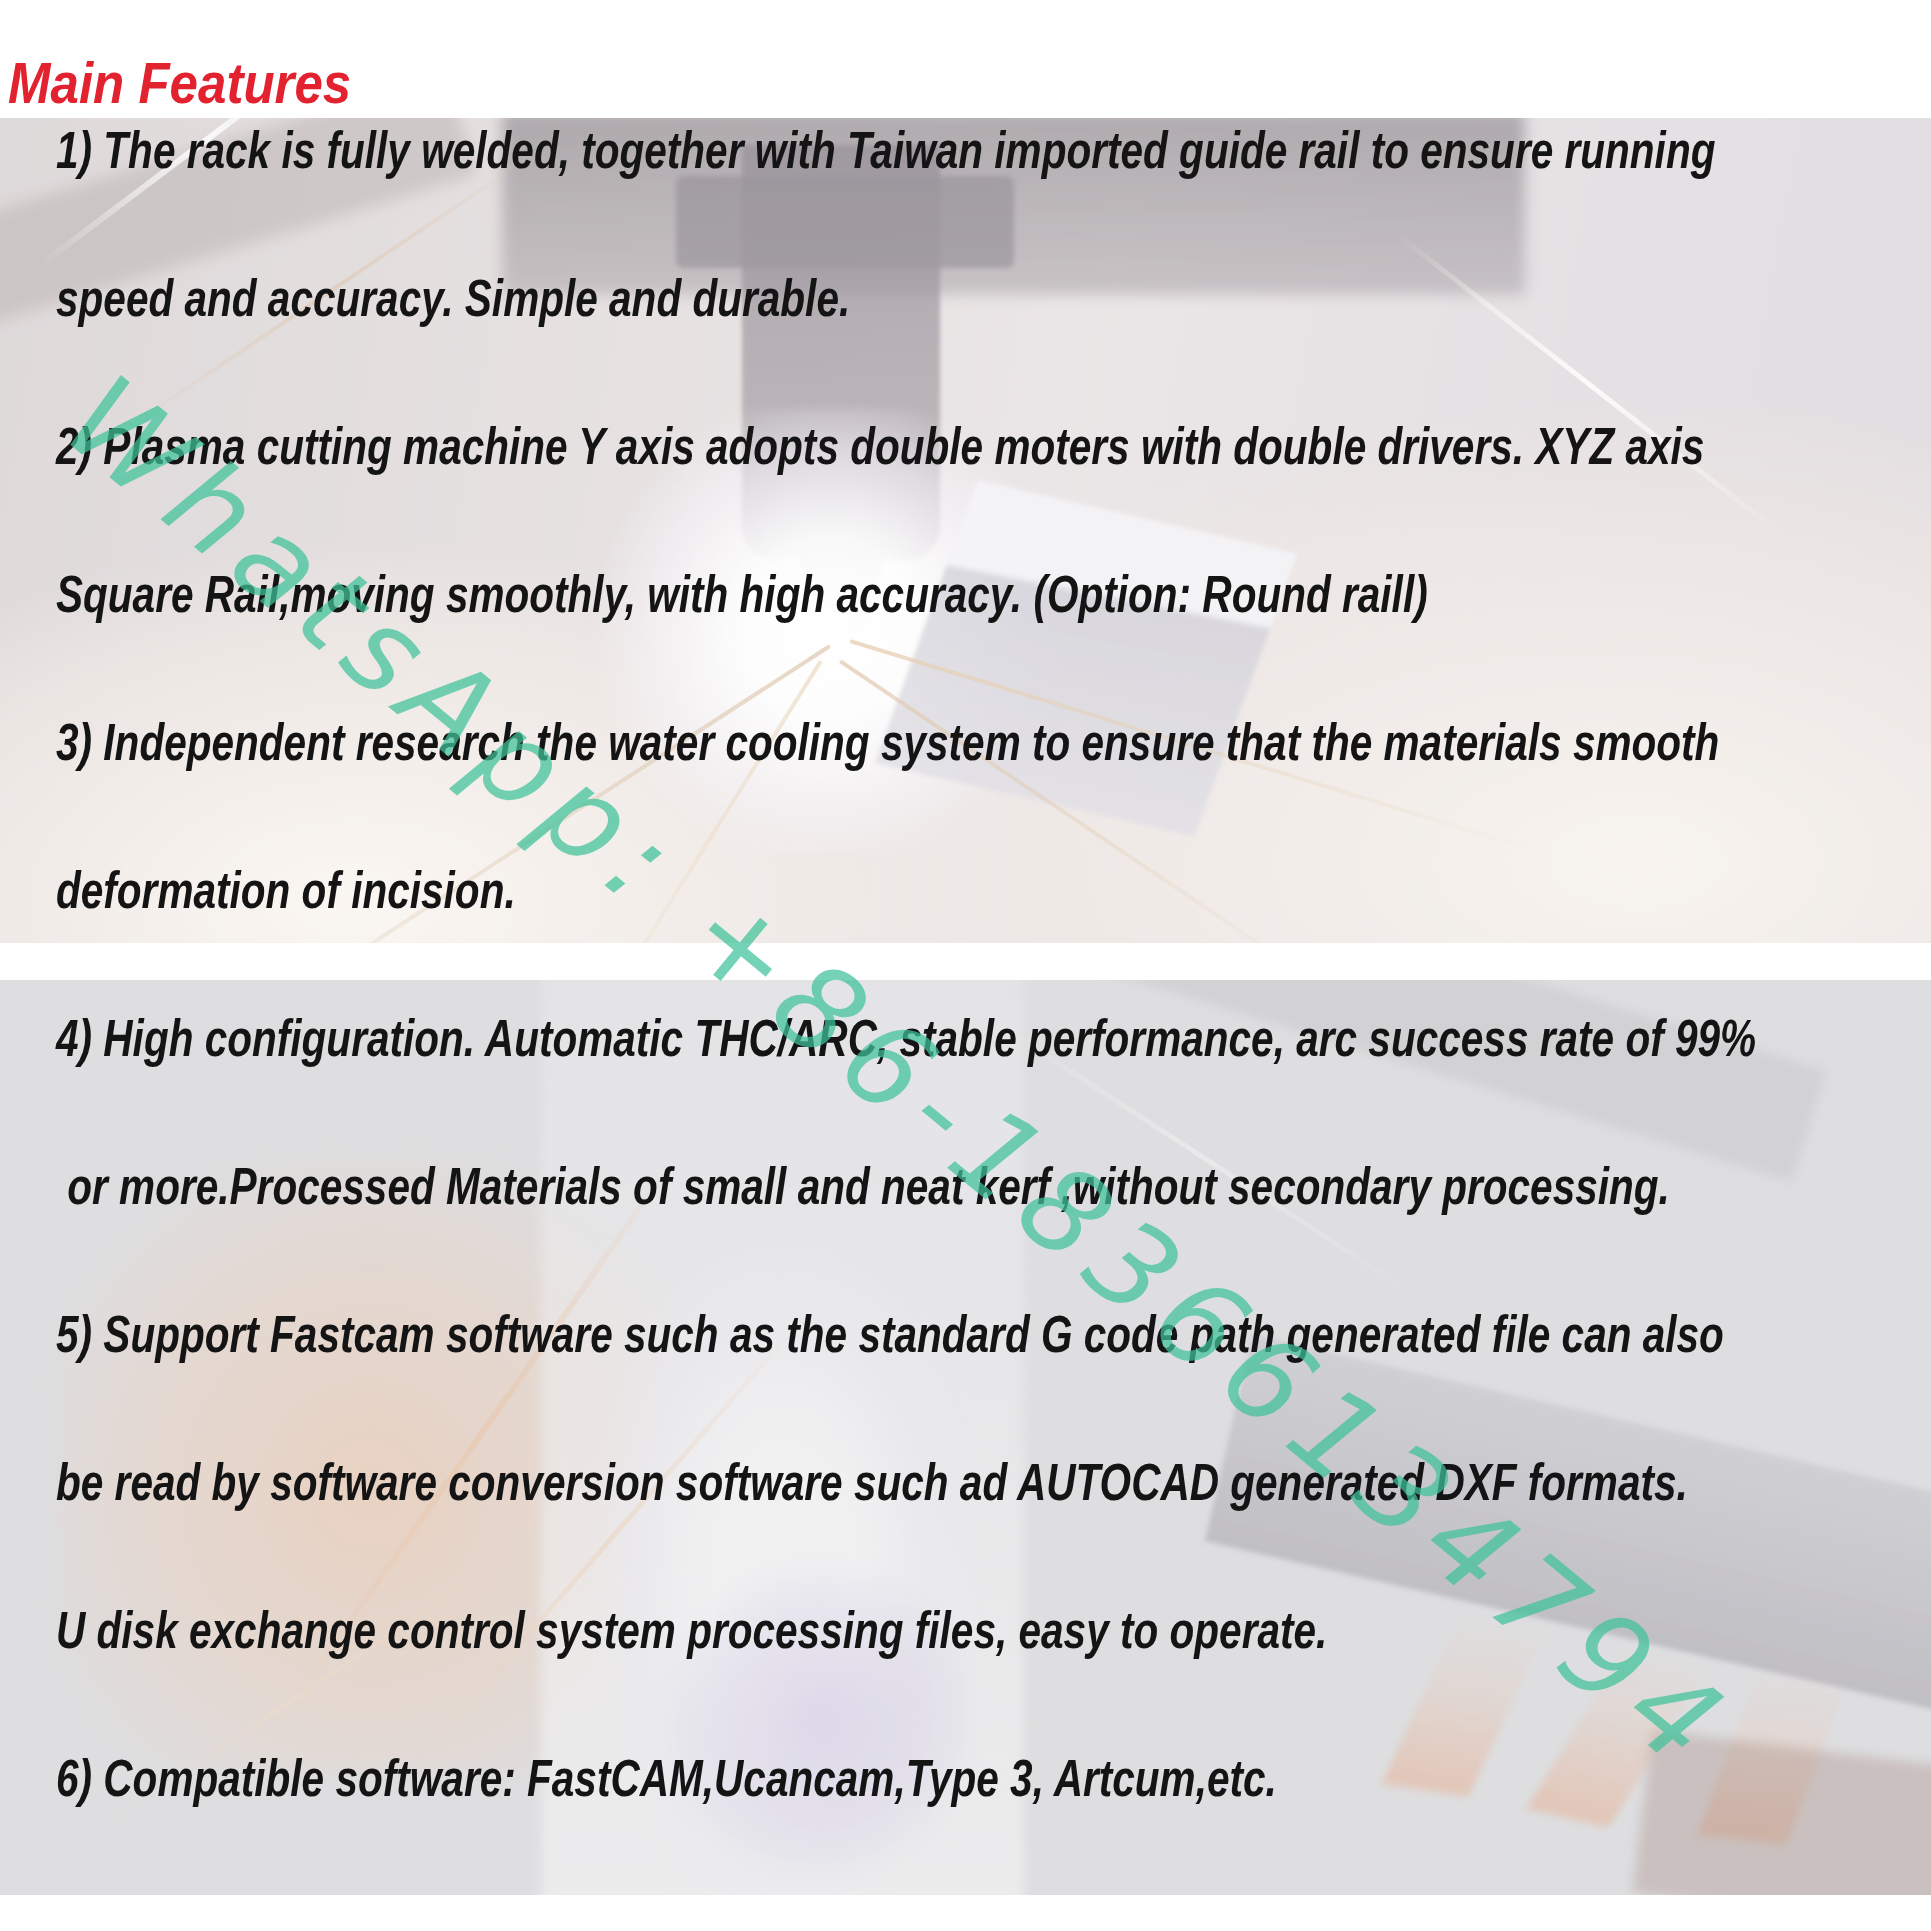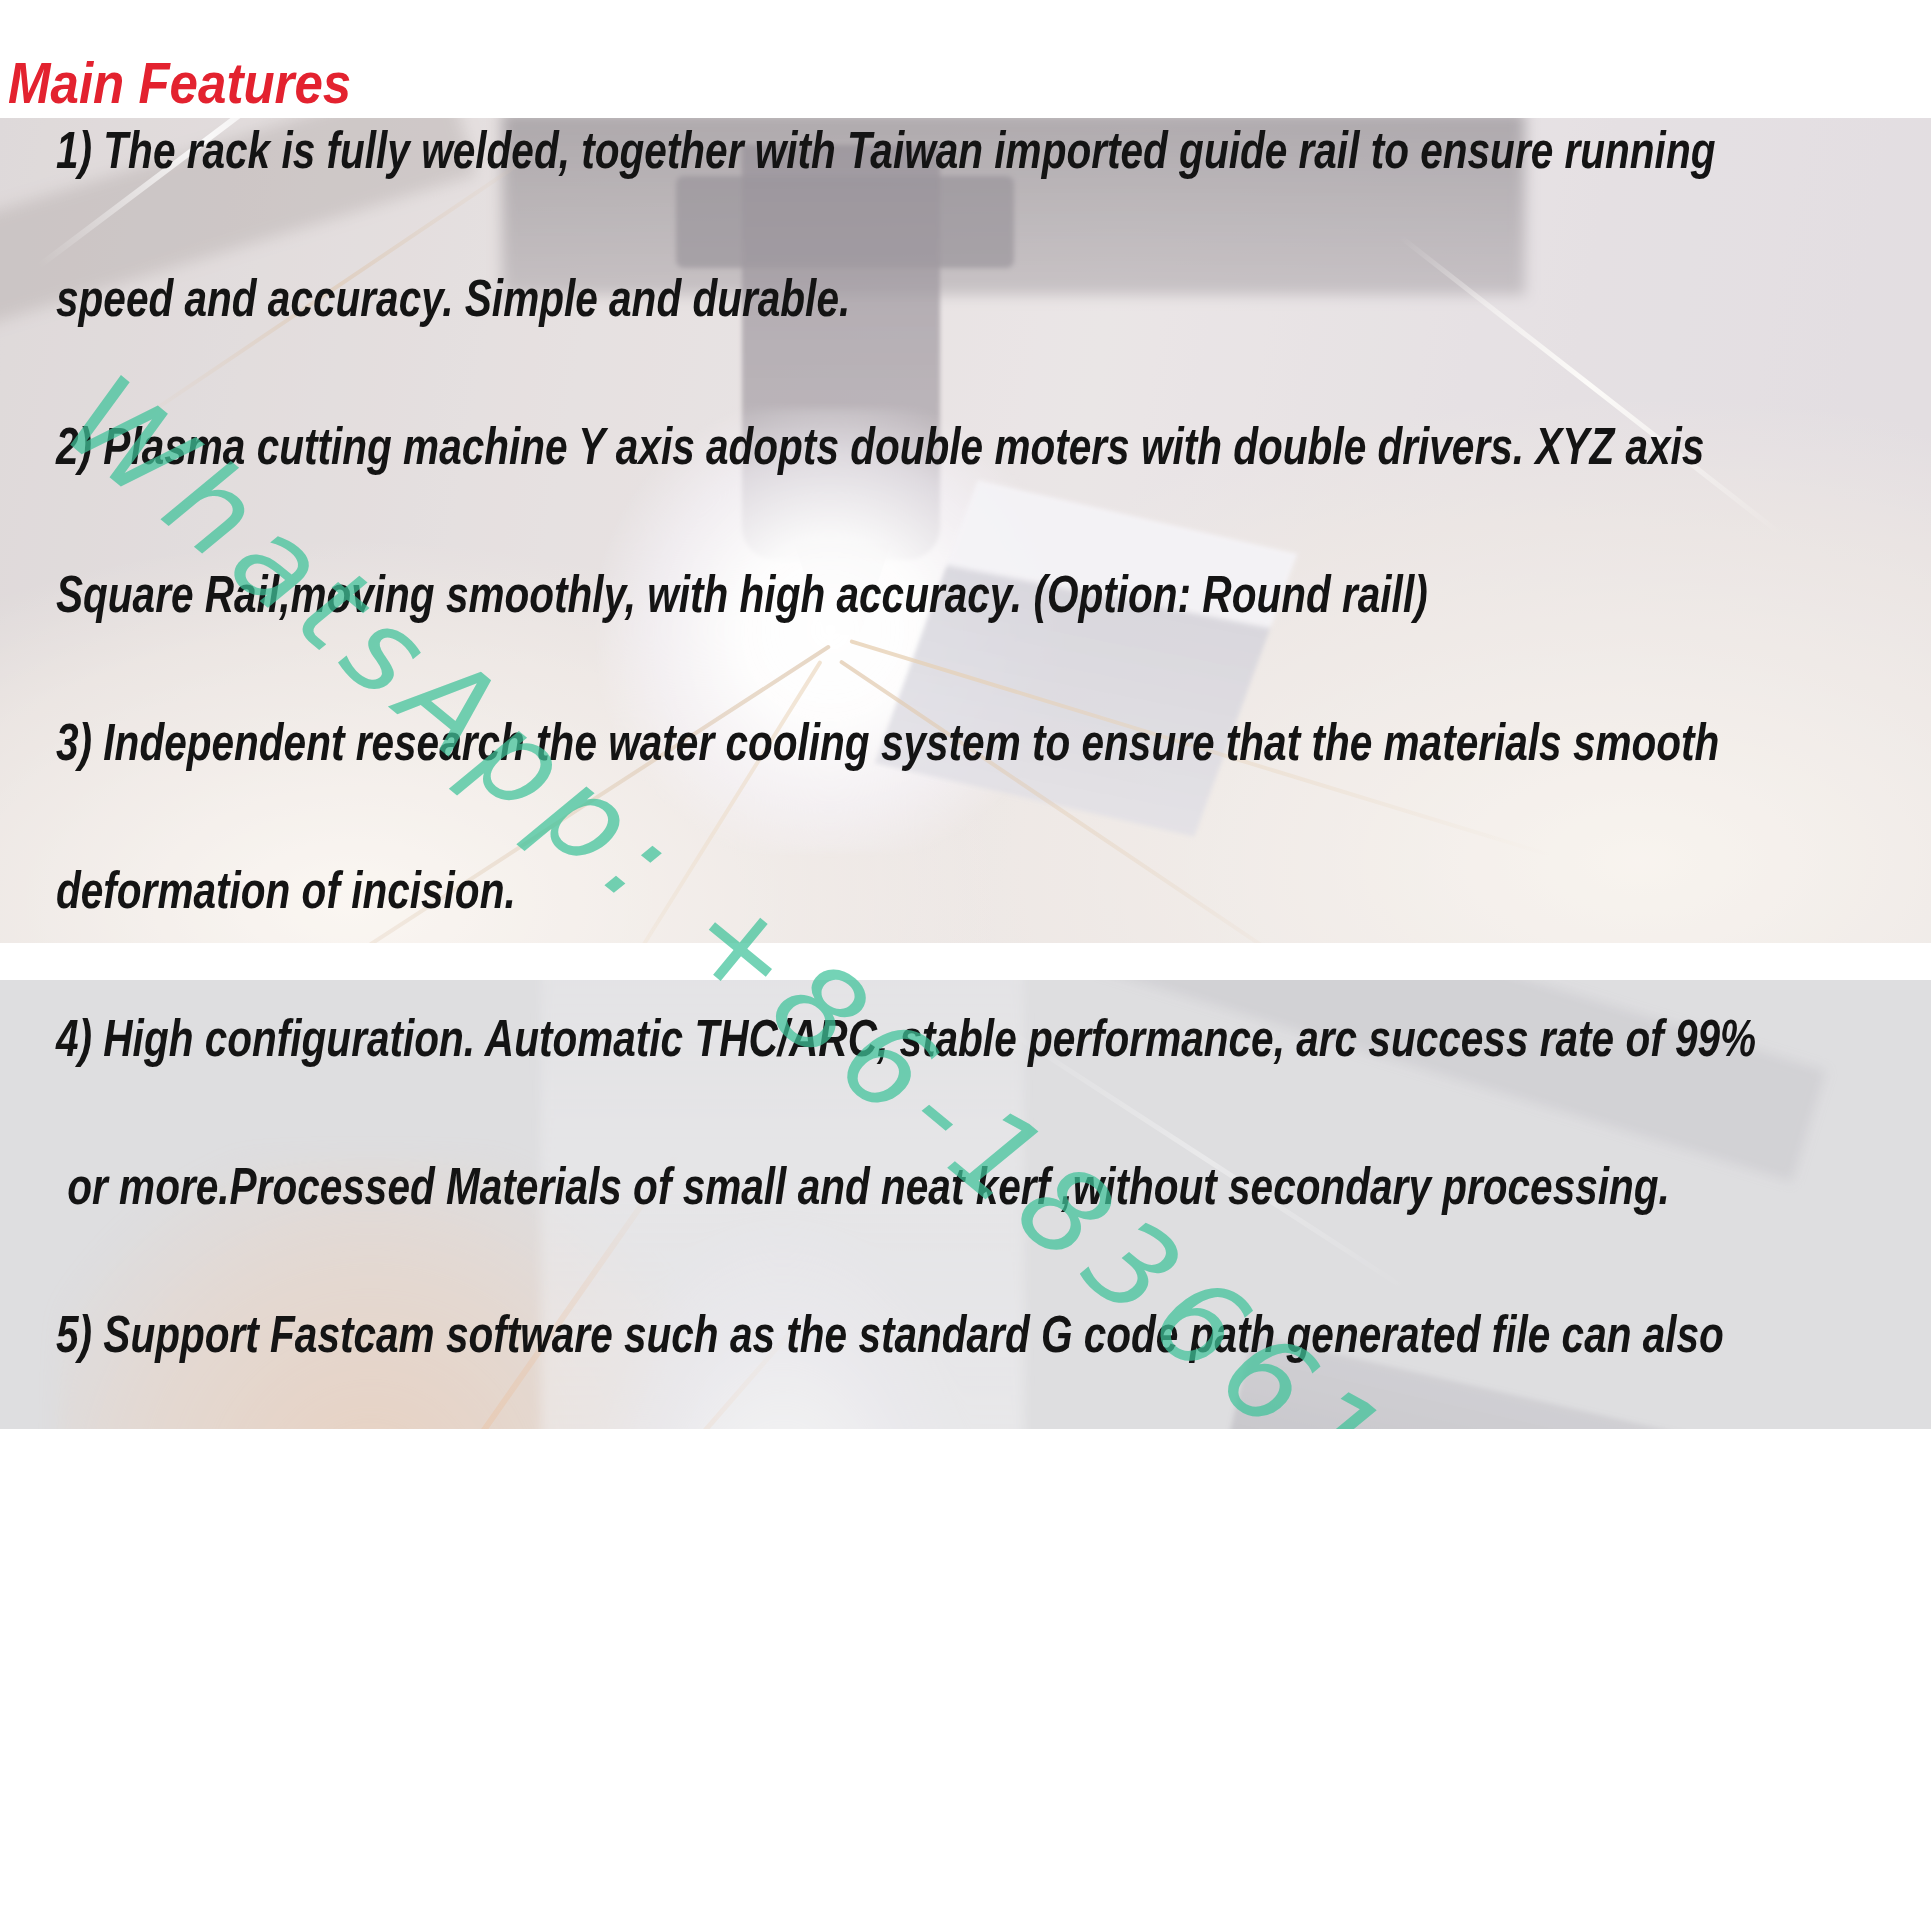--- a/index.html
+++ b/index.html
@@ -1,16 +1,16 @@
 <!DOCTYPE html>
 <html><head>
 <meta charset="utf-8">
 <style>
   html,body{margin:0;padding:0;background:#fff;}
-  .page{position:relative;width:1931px;height:1429px;overflow:hidden;background:#ffffff;
+  .page{position:relative;width:1931px;height:1931px;overflow:hidden;background:#ffffff;
         font-family:"Liberation Sans",sans-serif;}
 
   
   .photo-a{position:absolute;left:0;top:118px;width:1931px;height:826px;overflow:hidden;
     background:
       radial-gradient(ellipse 869px 483px at 18% 95%, rgba(250,243,235,.95) 0%, rgba(240,230,220,.5) 55%, transparent 75%),
       radial-gradient(ellipse 1062px 579px at 85% 90%, rgba(247,240,230,.9) 0%, rgba(235,224,212,.45) 60%, transparent 80%),
       linear-gradient(100deg,#c9c0c1 0%,#d6cdcd 30%,#ddd5d6 55%,#d4ccd1 78%,#cfc7cd 100%);}
   .photo-a::after{content:"";position:absolute;inset:0;background:rgba(255,255,255,.40);}
   .machinery-top{position:absolute;left:502px;top:-5.8px;width:1023px;height:183px;

